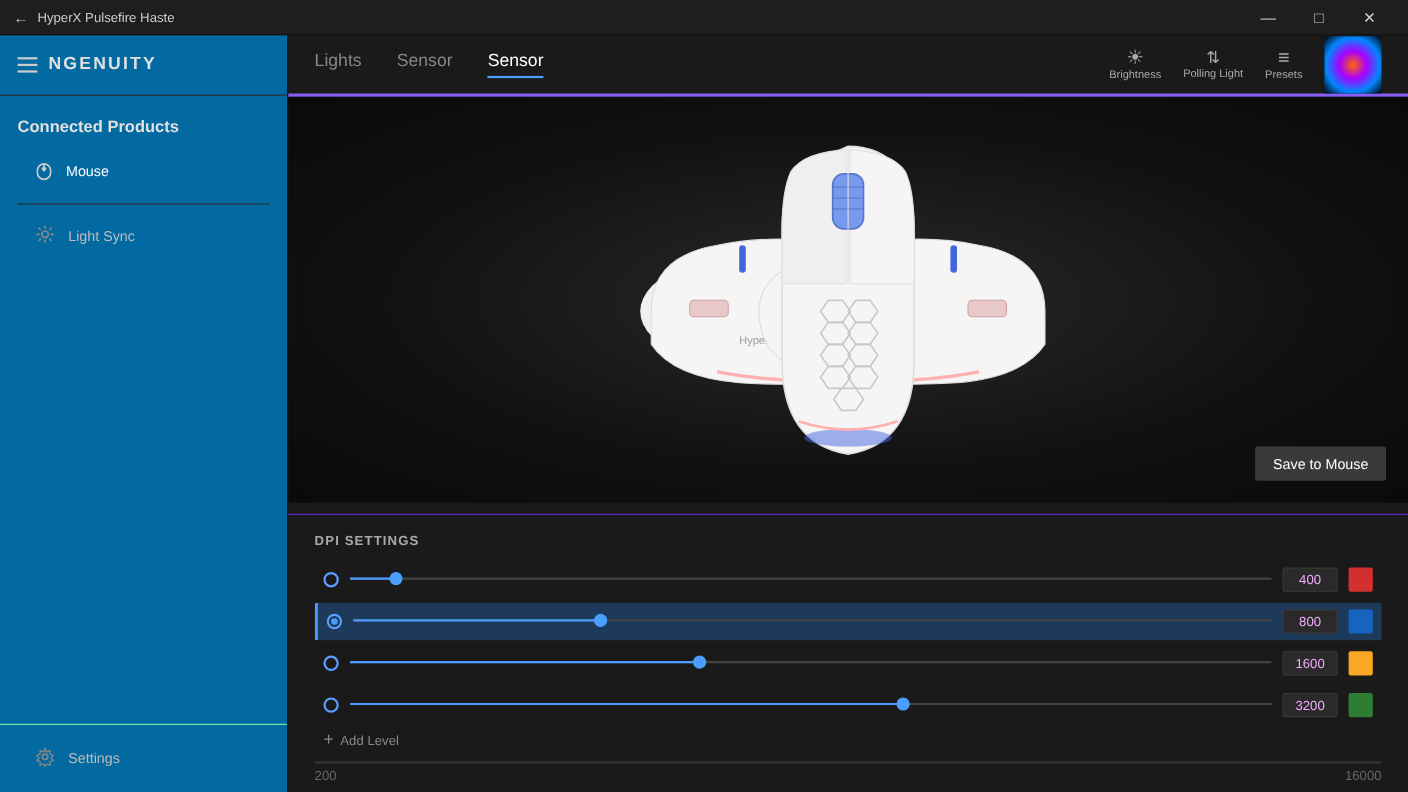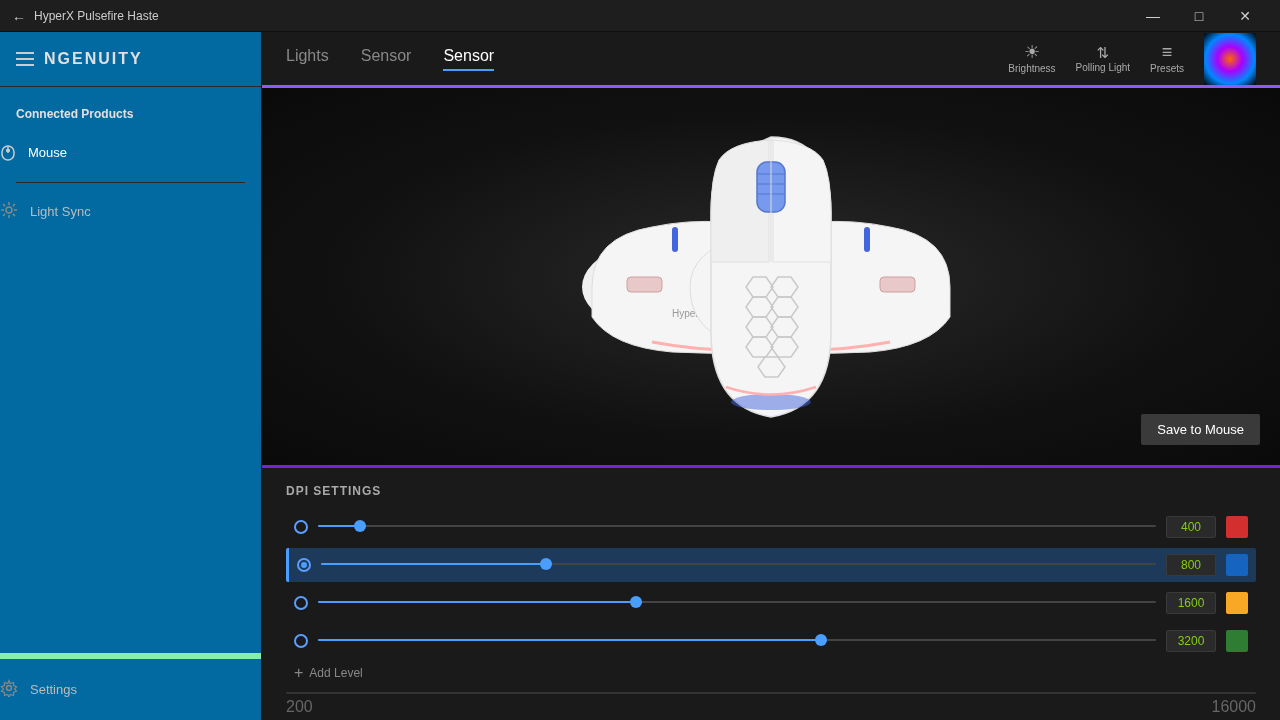--- a/index.html
+++ b/index.html
@@ -86,43 +86,43 @@
       height: 2px;
       background: #ccc;
     }
     .sidebar-logo {
       font-size: 16px;
       font-weight: 700;
       color: #e0e0e0;
       letter-spacing: 2px;
     }
     .sidebar-section-label {
-      font-size: 12px;
+      font-size: 15px;
       font-weight: 700;
       color: #e0e0e0;
       padding: 20px 16px 10px;
     }
     .sidebar-item {
       display: flex;
       align-items: center;
       gap: 12px;
-      padding: 10px 0;
+      padding: 10px 32px;
       cursor: pointer;
       color: #bbb;
       font-size: 13px;
     }
     .sidebar-item.active { color: #fff; }
     .sidebar-divider {
       height: 1px;
       background: #2a2a2a;
       margin: 8px 16px;
     }
     .sidebar-bottom {
       margin-top: auto;
-      border-top: 6px solid #86efac;
+      border-top: 1px solid #86efac;
       padding: 10px 0;
     }
 
     
     .content {
       flex: 1;
       background: #1a1a1a;
       display: flex;
       flex-direction: column;
       overflow: hidden;
@@ -208,21 +208,22 @@
       font-size: 13px;
       cursor: pointer;
       border-radius: 2px;
     }
 
     
     .dpi-panel {
       background: #1a1a1a;
       padding: 16px 24px;
       flex-shrink: 0;
-      border-top: 3px solid #6d28d9;
+      border-top: 1px solid #6d28d9;
+      margin-top: 10px;
     }
     .dpi-title {
       font-size: 12px;
       font-weight: 700;
       color: #aaa;
       letter-spacing: 1px;
       margin-bottom: 12px;
     }
     .dpi-rows {
       display: flex;
@@ -282,21 +283,21 @@
       background: #4a9eff;
       position: absolute;
       top: -5px;
       transform: translateX(-50%);
       cursor: pointer;
     }
     .dpi-value-box {
       width: 50px;
       background: #2a2a2a;
       border: 1px solid #3a3a3a;
-      color: #84cc16;
+      color: #f0abfc;
       font-size: 12px;
       text-align: center;
       padding: 3px 4px;
       border-radius: 2px;
     }
     .dpi-color-box {
       width: 22px;
       height: 22px;
       border-radius: 2px;
       flex-shrink: 0;
@@ -316,21 +317,21 @@
       color: #888;
     }
     .dpi-range-bar {
       margin-top: 4px;
       position: relative;
       height: 12px;
     }
     .dpi-range-labels {
       display: flex;
       justify-content: space-between;
-      font-size: 16px;
+      font-size: 12px;
       color: #666;
     }
     .dpi-range-track {
       height: 2px;
       background: #333;
       border-radius: 2px;
       margin-bottom: 4px;
     }
   </style>
 </head>

